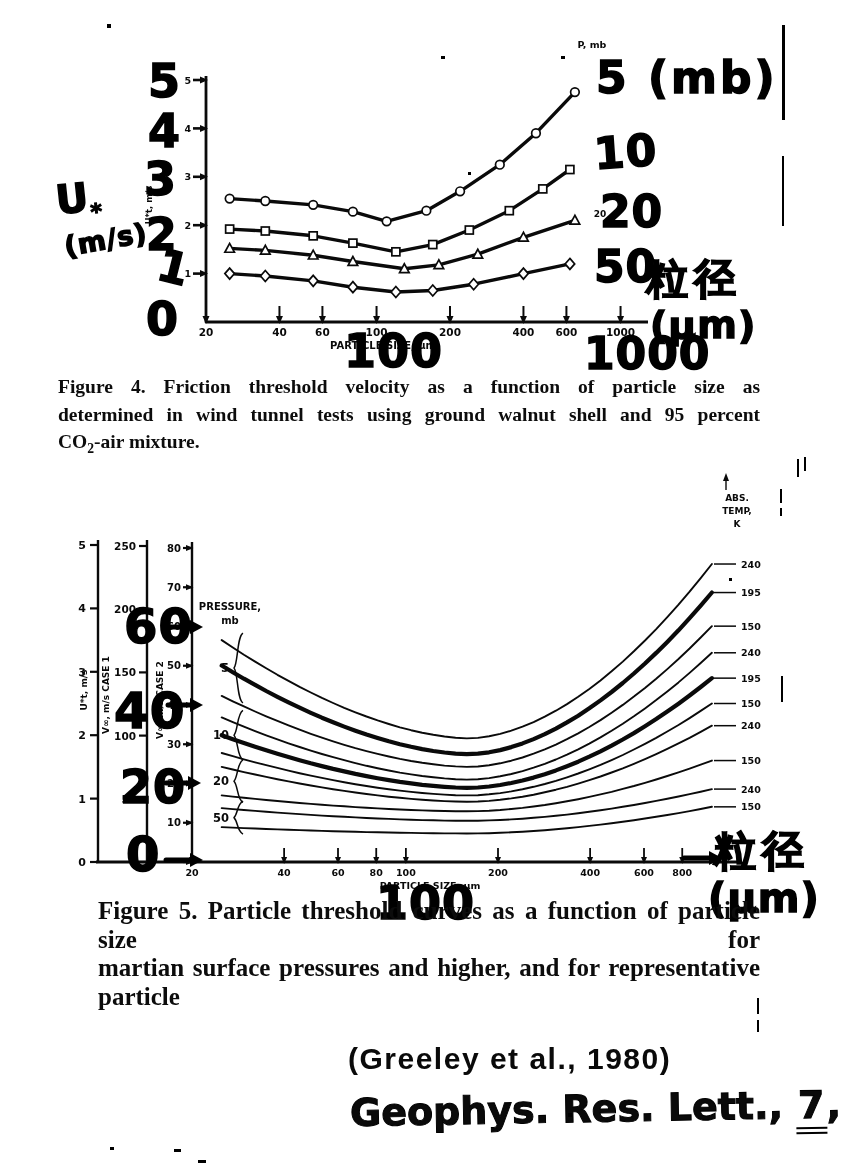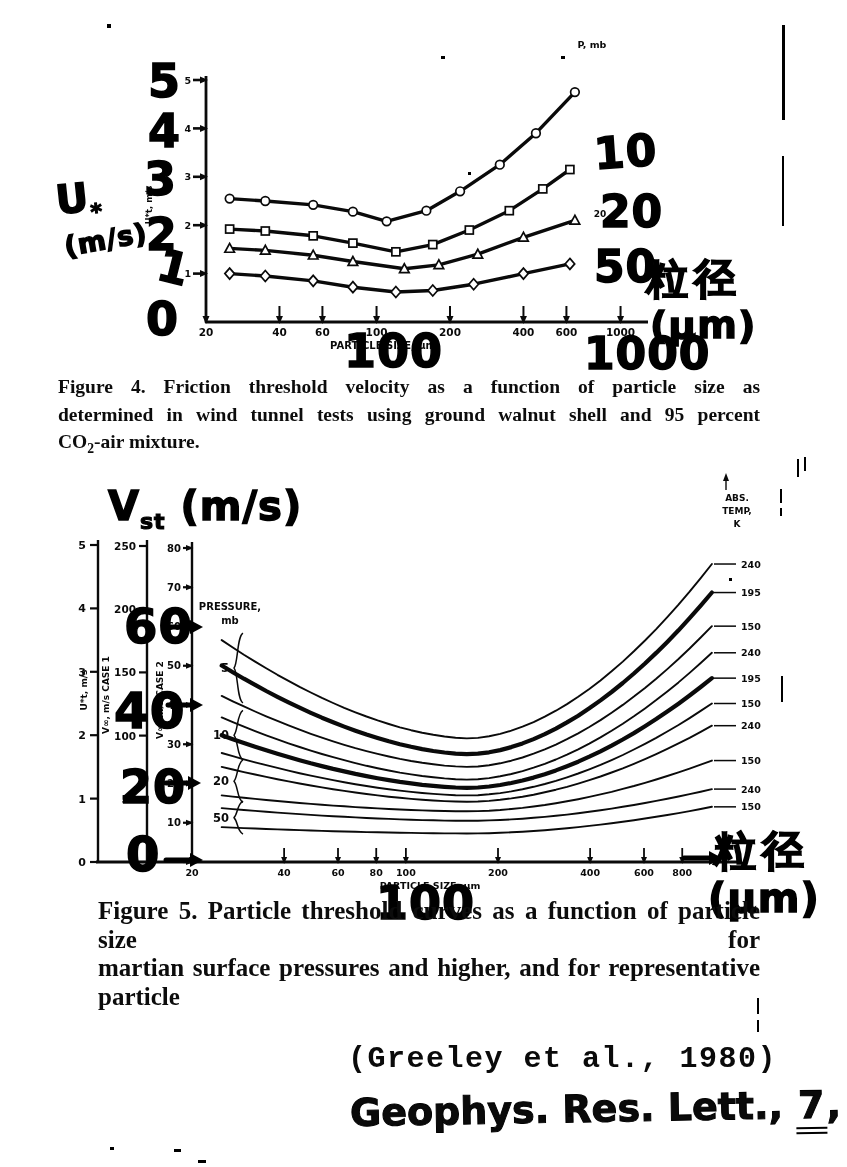--- a/index.html
+++ b/index.html
@@ -7,21 +7,21 @@
         font-family:"Liberation Serif",serif;color:#0a0a0a;}
   svg.overlay{position:absolute;left:0;top:0;width:847px;height:1167px;}
   
   .hw{position:absolute;font-family:"DejaVu Sans",sans-serif;font-weight:900;color:#000;
       -webkit-text-stroke:1.5px #000;line-height:1;white-space:nowrap;letter-spacing:1px;}
   .hw sub{font-size:55%;-webkit-text-stroke:1.2px #000;}
   
   .cap{position:absolute;font-family:"Liberation Serif",serif;font-weight:700;color:#0c0c0c;}
   .cap .jline{text-align:justify;text-align-last:justify;}
   .cap sub{font-size:70%;}
-  .greeley{position:absolute;font-family:Liberation Mono, monospace;font-weight:700;letter-spacing:1.5px;}
+  .greeley{position:absolute;font-family:Liberation Sans, sans-serif;font-weight:700;letter-spacing:1.5px;}
   .geo{position:absolute;font-family:"DejaVu Sans",sans-serif;font-weight:900;-webkit-text-stroke:1px #000;
        transform:rotate(-1deg);white-space:nowrap;}
   .geo .vol{border-bottom:7px double #000;padding:0 2px;}
   .spk{position:absolute;background:#000;}
 </style>
 </head>
 <body>
 
 <div class="page">
 
@@ -256,36 +256,36 @@
   <div class="hw" style="left:148px;top:58px;font-size:46px;">5</div>
   <div class="hw" style="left:148px;top:108px;font-size:46px;">4</div>
   <div class="hw" style="left:144px;top:156px;font-size:46px;">3</div>
   <div class="hw" style="left:146px;top:213px;font-size:44px;">2</div>
   <div class="hw" style="left:158px;top:246px;font-size:44px;transform:rotate(14deg);">1</div>
   <div class="hw" style="left:146px;top:296px;font-size:46px;">0</div>
 
   <div class="hw" style="left:56px;top:178px;font-size:40px;transform:rotate(-6deg);"><span>U</span><sub>*</sub></div>
   <div class="hw" style="left:64px;top:226px;font-size:27px;transform:rotate(-10deg);">(m/s)</div>
 
+  <div class="hw" style="left:596px;top:56px;font-size:44px;letter-spacing:3px;">5 (mb)</div>
   <div class="hw" style="left:594px;top:130px;font-size:44px;transform:rotate(-4deg);">10</div>
   <div class="hw" style="left:600px;top:190px;font-size:44px;">20</div>
   <div class="hw" style="left:594px;top:245px;font-size:44px;">50</div>
 
   <div class="hw" style="left:646px;top:258px;font-size:42px;letter-spacing:6px;">粒径</div>
   <div class="hw" style="left:650px;top:306px;font-size:38px;">(μm)</div>
   <div class="hw" style="left:344px;top:328px;font-size:46px;">100</div>
   <div class="hw" style="left:584px;top:332px;font-size:44px;">1000</div>
 
   <div class="cap" style="left:58px;top:373px;width:702px;font-size:19.5px;line-height:27.5px;">
     <div class="jline">Figure 4.  Friction  threshold  velocity  as  a  function  of  particle  size  as</div>
     <div class="jline">determined in wind tunnel tests using ground walnut shell and 95 percent</div>
     <div><span>CO</span><sub>2</sub><span>-air mixture.</span></div>
   </div>
 
-  <div class="hw" style="left:108px;top:486px;font-size:40px;"><span>V</span><sub>st</sub>&nbsp;<span>(m/s)</span></div>
   <div class="hw" style="left:124px;top:602px;font-size:48px;">60</div>
   <div class="hw" style="left:114px;top:686px;font-size:50px;">40</div>
   <div class="hw" style="left:120px;top:764px;font-size:46px;">20</div>
   <div class="hw" style="left:126px;top:830px;font-size:48px;">0</div>
   <div class="hw" style="left:376px;top:880px;font-size:46px;">100</div>
   <div class="hw" style="left:714px;top:830px;font-size:42px;letter-spacing:6px;">粒径</div>
   <div class="hw" style="left:708px;top:878px;font-size:40px;">(μm)</div>
 
   <div class="cap" style="left:98px;top:897px;width:662px;font-size:25px;line-height:28.5px;">
     <div class="jline">Figure 5.  Particle threshold curves as a function of particle size for</div>

